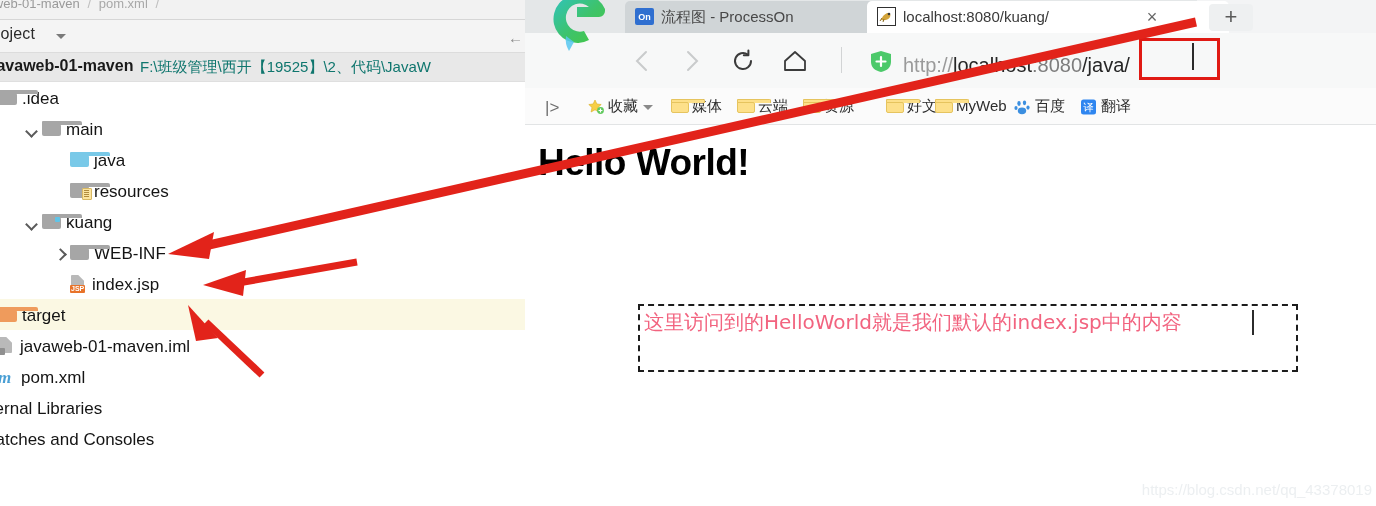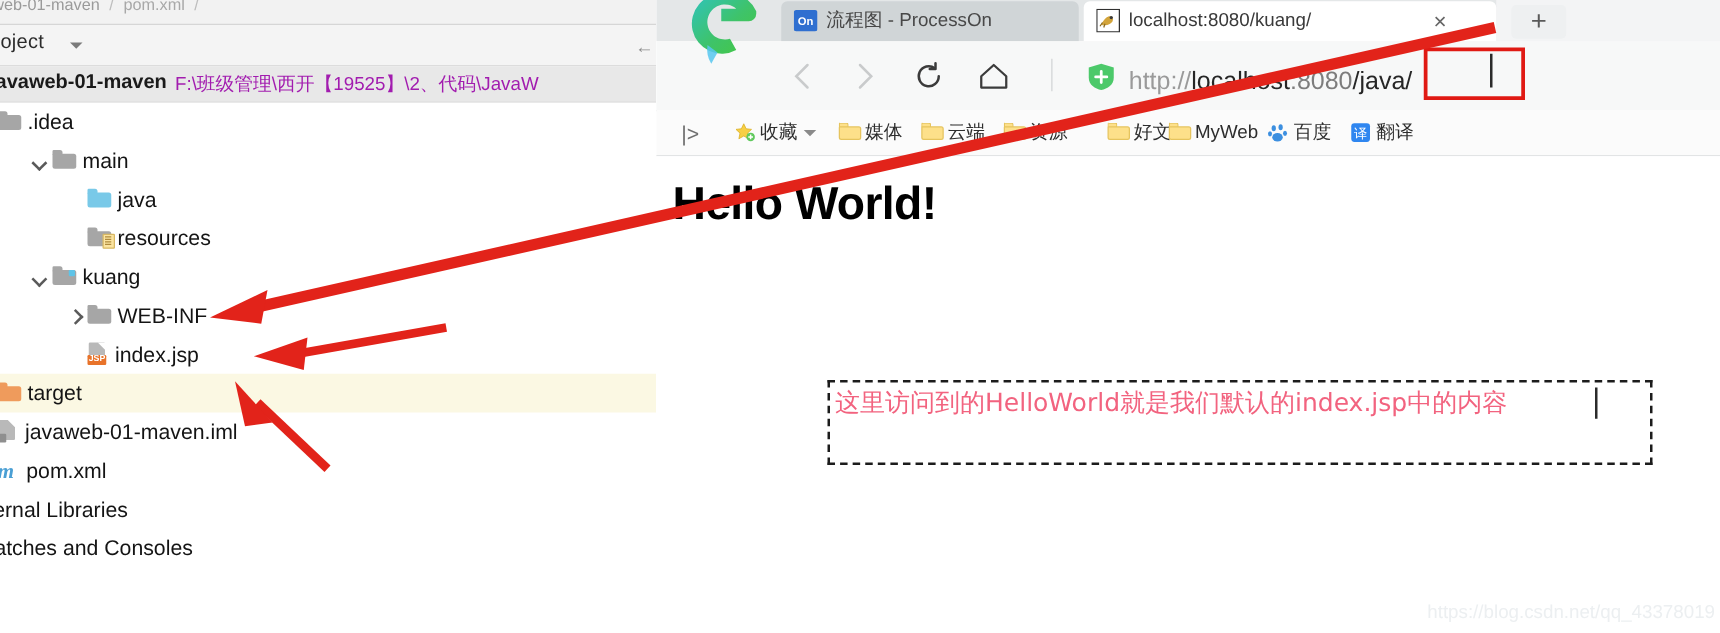--- a/index.html
+++ b/index.html
@@ -49,21 +49,21 @@
     position:absolute;left:0;top:53px;width:525px;height:28px;
     background:#e8e8e8;border-bottom:1px solid #dfdfdf;
     white-space:nowrap;overflow:hidden;
   }
   #project-row .pname{
     position:absolute;left:-8px;top:4px;
     font-size:16px;font-weight:bold;color:#1a1a1a;
   }
   #project-row .ppath{
     position:absolute;left:140px;top:5px;
-    font-size:15px;color:#a21caf;white-space:nowrap;
+    font-size:15px;color:#0f766e;white-space:nowrap;
   }
 
   #tree{
     position:absolute;left:0;top:82px;width:525px;height:380px;
     overflow:hidden;
   }
   .trow{
     position:relative;height:31px;line-height:31px;white-space:nowrap;
   }
   .trow.hl{background:#fbf8e3;}
@@ -154,20 +154,21 @@
     background:#e4e7e8;
   }
   #logo{
     position:absolute;left:18px;top:-14px;width:72px;height:72px;
     z-index:5;
   }
   .tab{
     position:absolute;top:1px;height:32px;
     font-size:15px;color:#484848;white-space:nowrap;
     border-radius:5px 5px 0 0;
+    padding-left:32px;
   }
   .tab .t-ico{
     position:absolute;left:10px;top:6px;width:19px;height:19px;
   }
   .tab .t-lbl{
     position:absolute;left:36px;top:6px;line-height:19px;
   }
   #tab-1{left:100px;width:238px;background:#d0d5d7;}
   #tab-2{left:342px;width:330px;background:#ffffff;}
   #tab-2 .t-lbl{color:#3a3a3a;}
@@ -255,21 +256,21 @@
     position:absolute;left:0;top:125px;width:851px;height:381px;
     background:#ffffff;
   }
   #hello{
     position:absolute;left:13px;top:17px;
     font-size:37px;font-weight:bold;color:#000000;
     font-family:"Liberation Sans",sans-serif;letter-spacing:-.5px;
   }
   #annot{
     position:absolute;left:113px;top:179px;width:660px;height:68px;
-    border:2px dashed #1c1c1c;box-sizing:border-box;margin-left:24px;
+    border:2px dashed #1c1c1c;box-sizing:border-box;
   }
   #annot .atext{
     position:absolute;left:4px;top:3px;
     font-size:20px;color:#f2637f;white-space:nowrap;line-height:26px;
     font-family:"DejaVu Sans","Liberation Sans",sans-serif;
   }
   #annot .acaret{
     position:absolute;left:612px;top:4px;width:2px;height:25px;
     background:#2b2b2b;
   }

